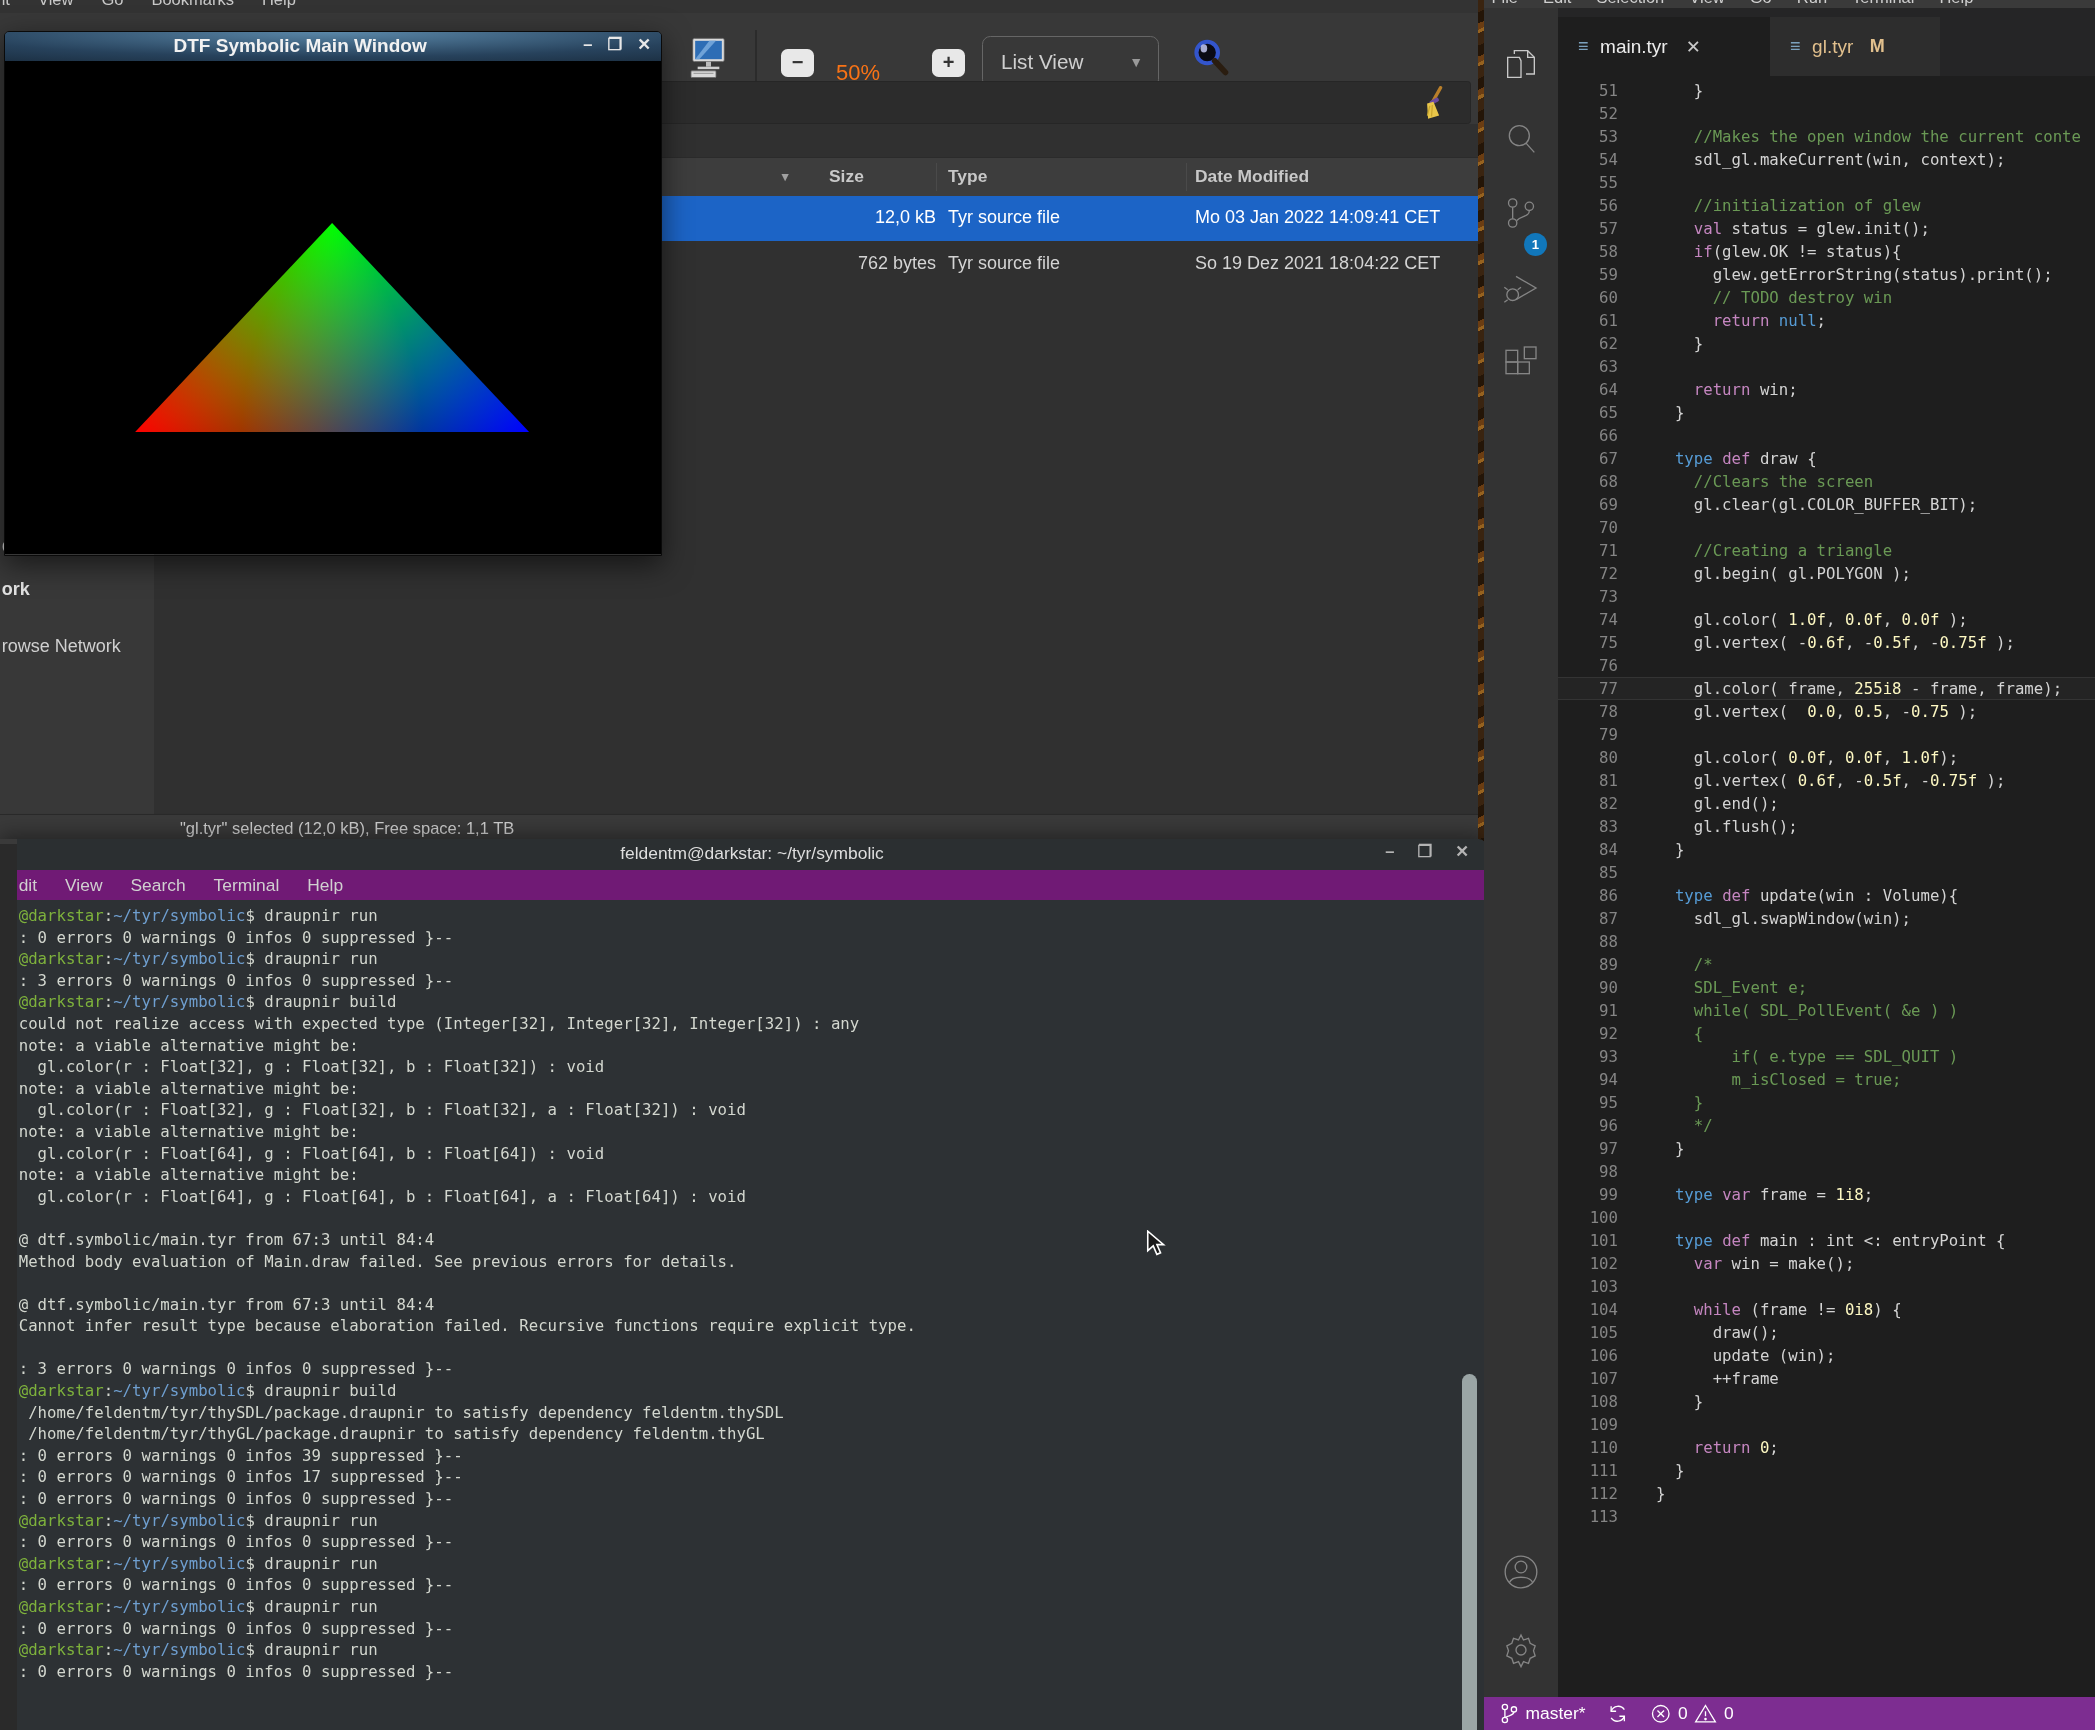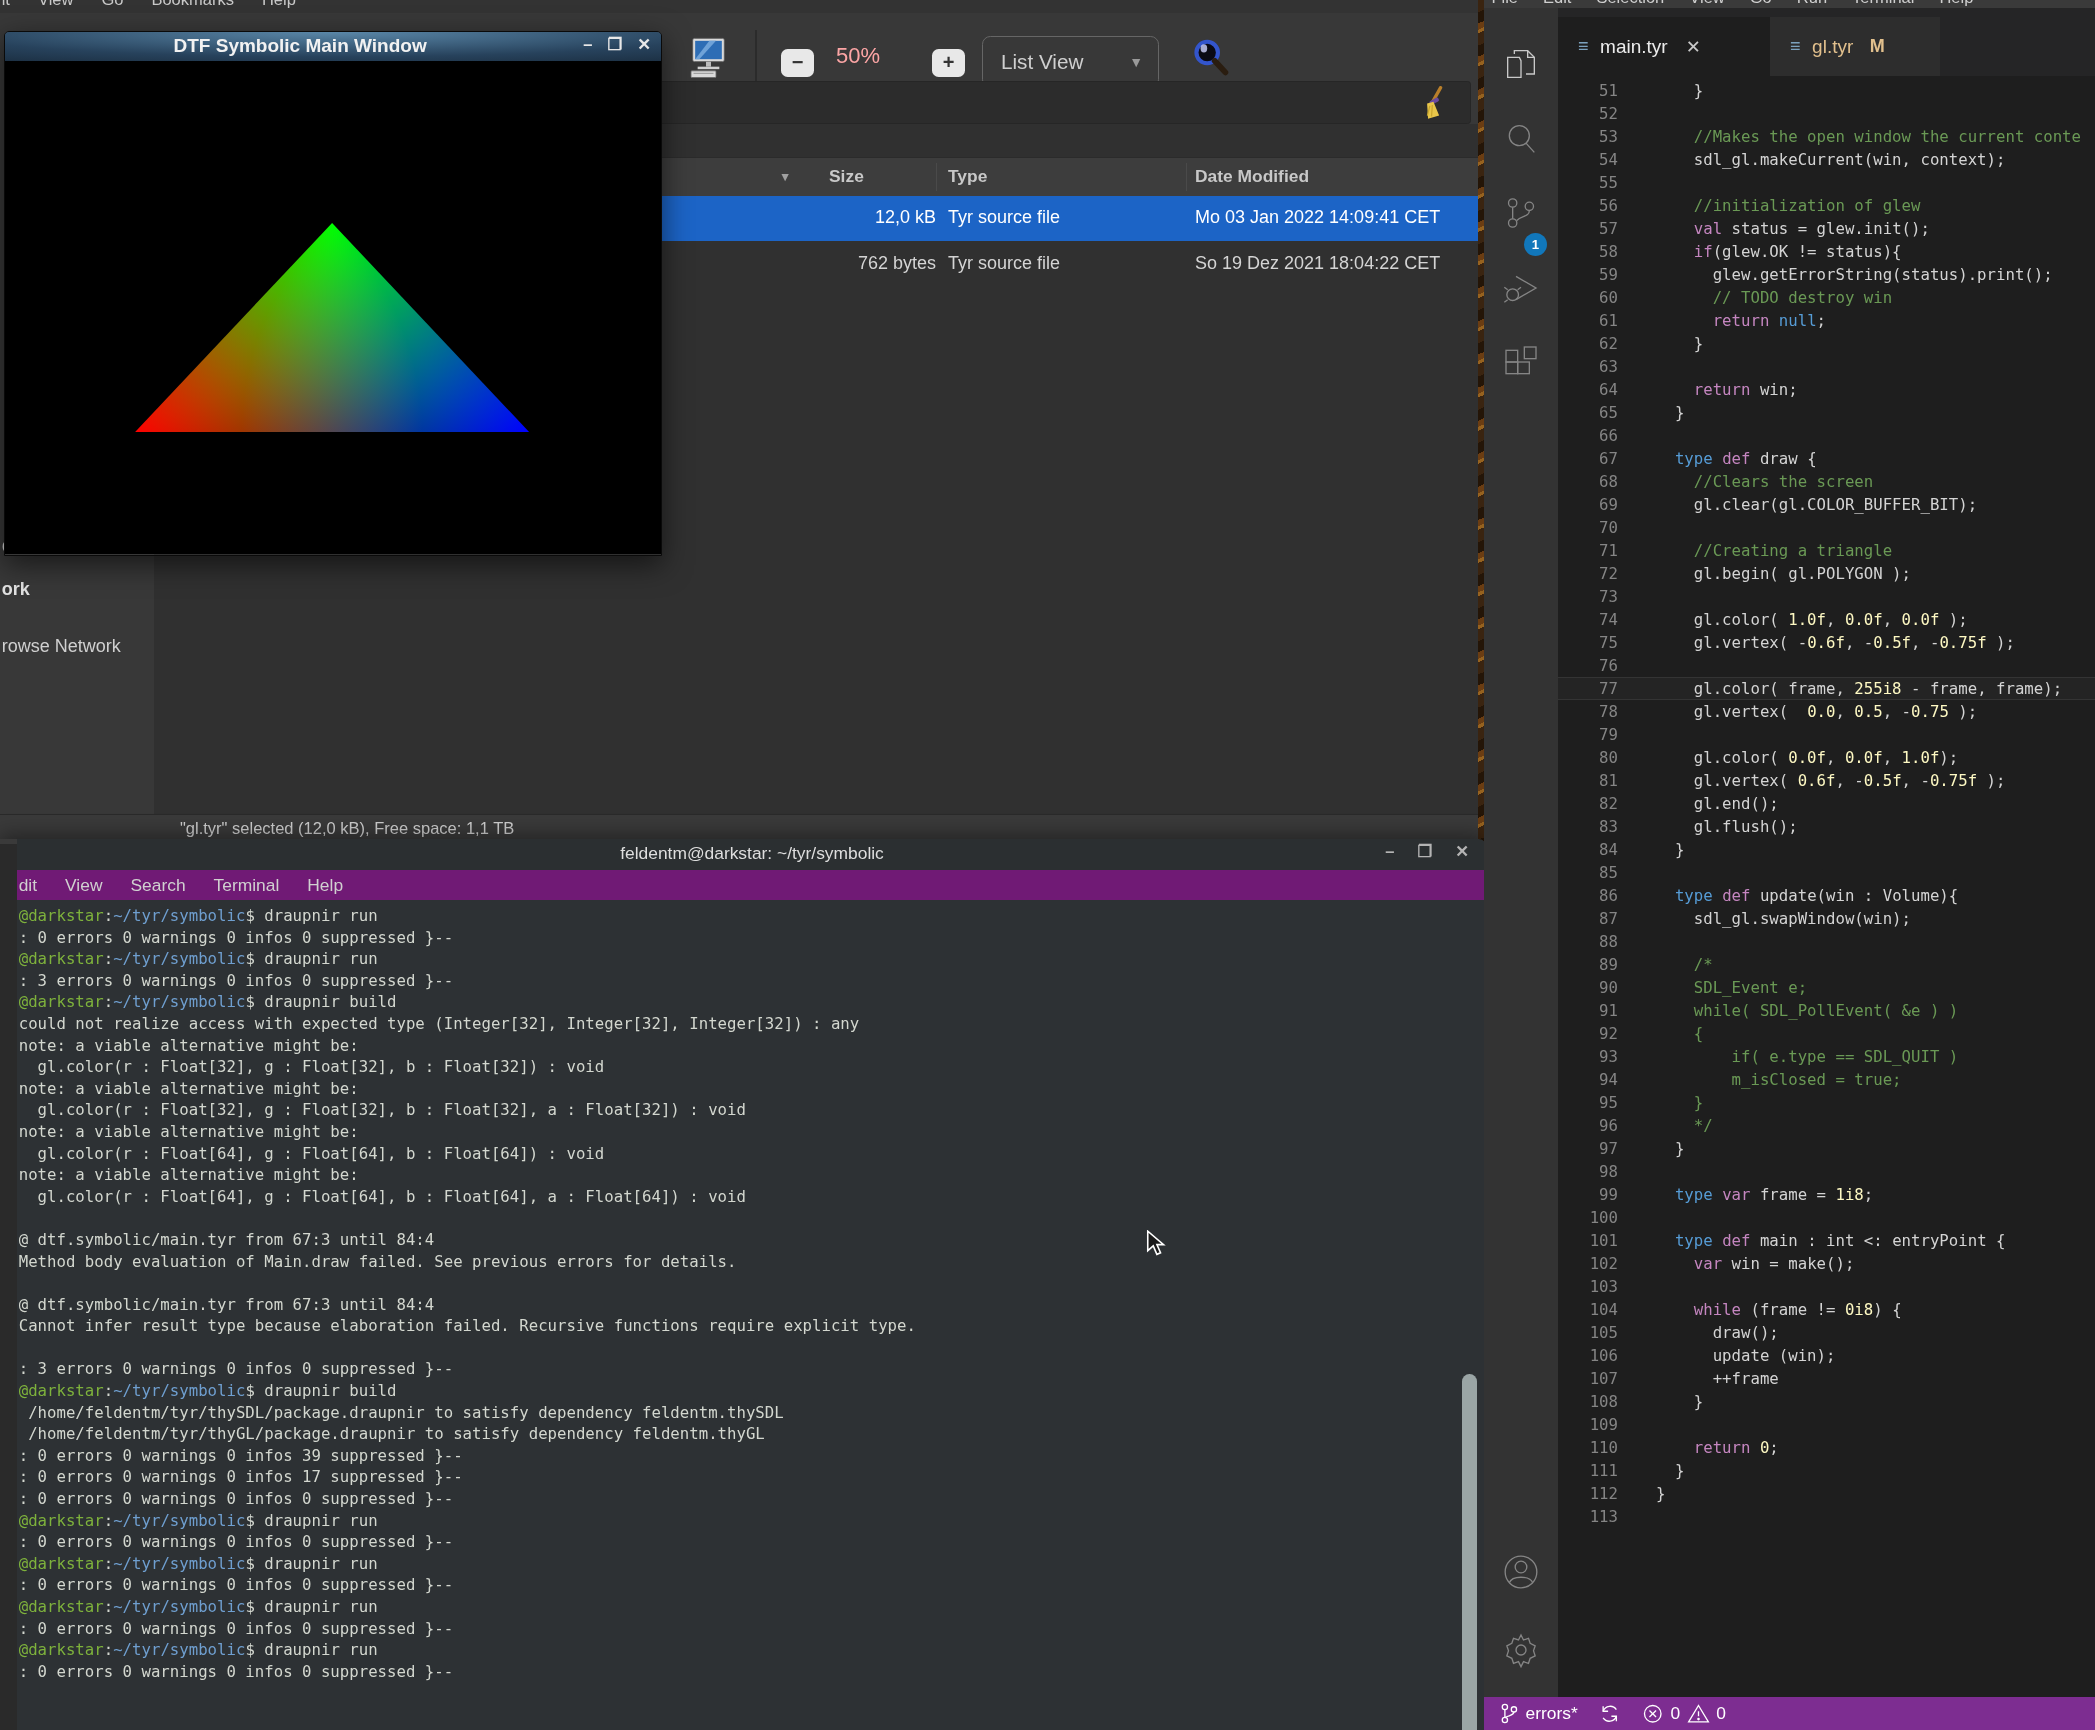--- a/index.html
+++ b/index.html
@@ -10,21 +10,21 @@
   #wallpaper{left:1434px;top:0;width:58px;height:1730px;
     background:repeating-linear-gradient(155deg,#241507 0 10px,#6b3d12 10px 15.7px,#96621f 15.7px 19px,#3a2410 19px 30px);}
   
   #fm{left:0;top:0;width:1478px;height:843px;background:#383838;}
   #fm-menubar{left:0;top:0;width:100%;height:13.2px;overflow:hidden;background:#333;}
   #fm-menubar .row{position:absolute;top:-10px;left:1.7px;display:flex;gap:28px;
     font-size:16.5px;color:#c8c8c8;white-space:nowrap;}
   #fm-toolbar{left:0;top:13.2px;width:100%;height:66px;background:#383838;}
   .toolbtn{position:absolute;width:33px;height:28px;background:#e8e8e8;border-radius:6.6px;
     color:#333;font-size:20px;line-height:26.5px;text-align:center;font-weight:bold;}
-  #fm-zoom-label{position:absolute;left:836px;top:30px;font-size:22px;color:#fca5a5;}
+  #fm-zoom-label{position:absolute;left:836px;top:47px;font-size:22px;color:#f97316;}
   #fm-viewmode{position:absolute;left:982px;top:23px;width:175px;height:50px;
     border:0.8px solid #666;border-radius:8.3px;display:flex;align-items:center;}
   #fm-viewmode .lbl{font-size:20.7px;color:#cfcfcf;padding-left:18px;}
   #fm-viewmode .caret{position:absolute;right:15px;color:#9a9a9a;font-size:14px;}
   #fm-vsep{position:absolute;left:755px;top:16.5px;width:1.7px;height:60px;background:#2b2b2b;}
   #fm-filterbar{left:161px;top:81px;width:1308px;height:41px;background:#2c2c2c;
     border:0.8px solid #262626;border-radius:3.3px;}
   #fm-sidebar{left:0;top:124px;width:154px;height:690px;background:#383838;border-right:1.7px solid #2e2e2e;}
   .sb-item{position:absolute;left:1.7px;font-size:18px;color:#d0d0d0;white-space:nowrap;}
   #fm-list{left:154px;top:124px;width:1324px;height:690px;background:#303030;}
@@ -603,21 +603,21 @@
     </div>
     <div class="abs" id="vsc-status">
       <span class="sb-group">
         <svg width="20" height="23" viewBox="0 0 24 28">
             <circle cx="7" cy="6" r="3.2"></circle>
             <circle cx="18" cy="9" r="3.2"></circle>
             <circle cx="7" cy="22" r="3.2"></circle>
             <path d="M7 9 v10"></path>
             <path d="M18 12 c0 5 -7 4 -11 7"></path>
           </svg>
-        <span>errors*</span>
+        <span>master*</span>
       </span>
       <span class="sb-group">
         <svg width="21.5" height="21.5" viewBox="0 0 26 26">
             <path d="M21 8 a9 9 0 0 0 -16 2"></path>
             <path d="M5 4 v6 h6"></path>
             <path d="M5 18 a9 9 0 0 0 16 -2"></path>
             <path d="M21 22 v-6 h-6"></path>
           </svg>
       </span>
       <span class="sb-group">

